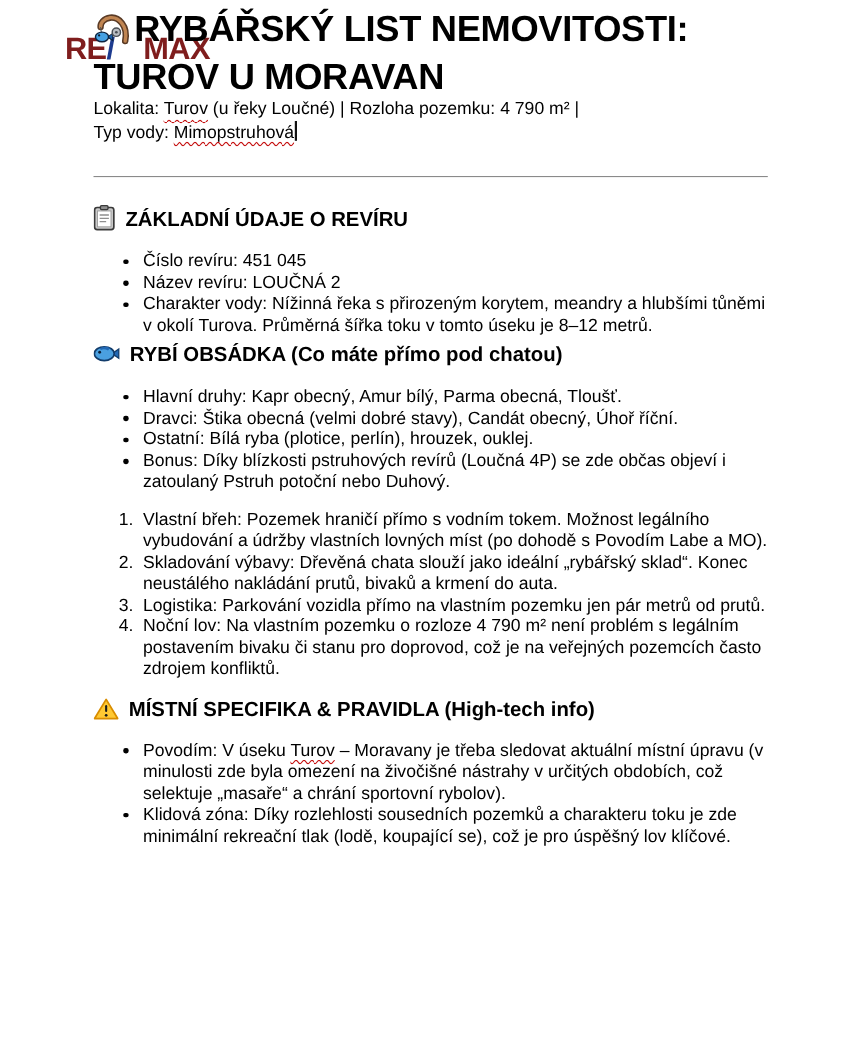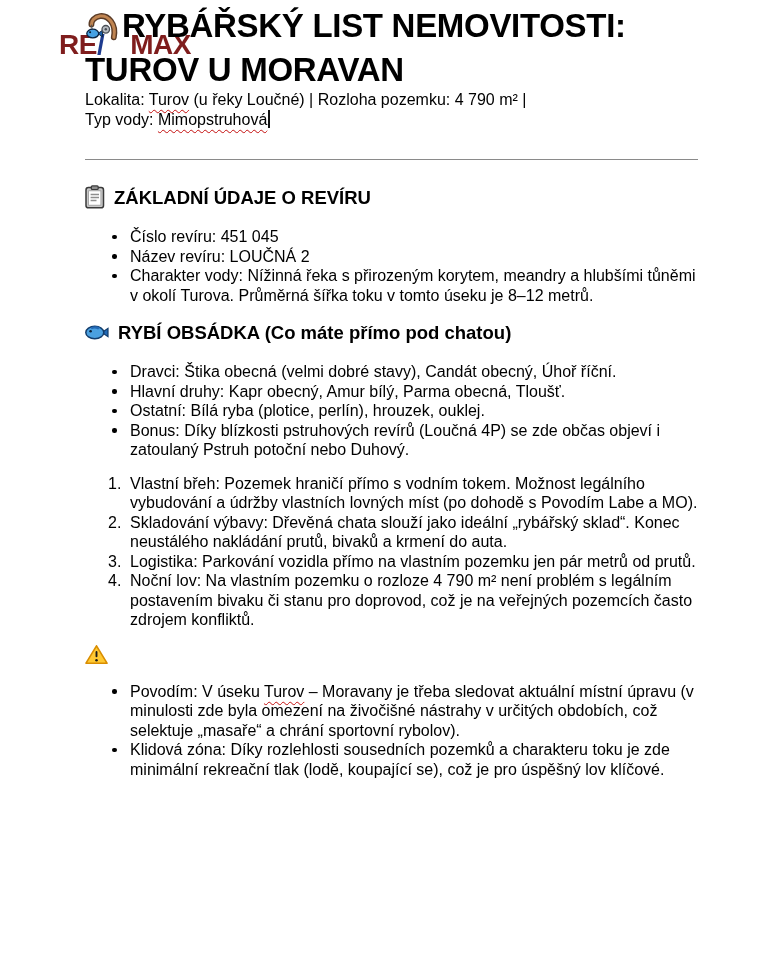--- a/index.html
+++ b/index.html
@@ -44,21 +44,21 @@
     vertical-align:-3px; margin-left:1px;
   }
 
   hr.rule { border:none; border-top:1.5px solid #8A8A8A; margin:30px 0 0 0; }
 
   h2 {
     margin:0; font-size:18.5px; line-height:23px; font-weight:bold;
     display:flex; align-items:center; gap:9px;
   }
   .sec1 h2 { margin-top:25px; }
-  .sec2 h2 { margin-top:16px; }
+  .sec2 h2 { margin-top:4px; }
   .sec3 h2 { margin-top:17px; }
   .sec4 h2 { margin-top:14px; }
   .sec-icon { display:inline-flex; flex:0 0 auto; }
 
   ul, ol { margin:0; padding:0 0 0 45px; }
   .sec1 ul { margin-top:18px; }
   .sec2 ul { margin-top:18px; }
   .sec3 ol { margin-top:14px; }
   .sec4 ul { margin-top:17px; }
 
@@ -128,22 +128,22 @@
             <svg width="24" height="19" viewBox="0 0 24 19">
               <path d="M17 9.5 L23 5.3 L23 13.7 Z" fill="#2268b4" stroke="#123c6b" stroke-width="1.2"></path>
               <ellipse cx="9.8" cy="9.5" rx="9" ry="6.3" fill="#4aa0e0" stroke="#123c6b" stroke-width="1.5"></ellipse>
               <path d="M5.5 4.6 Q10.5 1.8 15 4.4 L13.2 6.6 Q9.5 4.6 6.8 6.2 Z" fill="#2268b4"></path>
               <circle cx="5.6" cy="8.2" r="1.3" fill="#0a1f38"></circle>
             </svg>
           </span>
           <span>RYBÍ OBSÁDKA (Co máte přímo pod chatou)</span>
         </h2>
       <ul>
+        <li><b>Hlavní druhy:</b><span> Kapr obecný, Amur bílý, Parma obecná, Tloušť.</span></li>
         <li><b>Dravci:</b><span> Štika obecná (velmi dobré stavy), Candát obecný, Úhoř říční.</span></li>
-        <li><b>Hlavní druhy:</b><span> Kapr obecný, Amur bílý, Parma obecná, Tloušť.</span></li>
         <li><b>Ostatní:</b><span> Bílá ryba (plotice, perlín), hrouzek, ouklej.</span></li>
         <li><b>Bonus:</b><span> Díky blízkosti pstruhových revírů (Loučná 4P) se zde občas objeví i zatoulaný Pstruh potoční nebo Duhový.</span></li>
       </ul>
     </section>
 
     <section class="sec3">
       <ol>
         <li><b>Vlastní břeh:</b><span> Pozemek hraničí přímo s vodním tokem. Možnost legálního vybudování a údržby vlastních lovných míst (po dohodě s Povodím Labe a MO).</span></li>
         <li><b>Skladování výbavy:</b><span> Dřevěná chata slouží jako ideální „rybářský sklad“. Konec neustálého nakládání prutů, bivaků a krmení do auta.</span></li>
         <li><b>Logistika:</b><span> Parkování vozidla přímo na vlastním pozemku jen pár metrů od prutů.</span></li>
@@ -153,20 +153,21 @@
 
     <section class="sec4">
       <h2>
           <span class="sec-icon">
             <svg width="23" height="21" viewBox="0 0 23 21">
               <path d="M11.5 1.8 L22 19.2 L1 19.2 Z" fill="#FFC933" stroke="#D98D00" stroke-width="1.6" stroke-linejoin="round"></path>
               <rect x="10.55" y="7" width="1.9" height="6.2" rx="0.95" fill="#1a1a1a"></rect>
               <circle cx="11.5" cy="16.3" r="1.25" fill="#1a1a1a"></circle>
             </svg>
           </span>
+          <span>MÍSTNÍ SPECIFIKA &amp; PRAVIDLA (High-tech info)</span>
         </h2>
       <ul>
         <li><b>Povodím:</b><span> V úseku </span><span class="misspell">Turov</span><span> – Moravany je třeba sledovat aktuální místní úpravu (v minulosti zde byla omezení na živočišné nástrahy v určitých obdobích, což selektuje „masaře“ a chrání sportovní rybolov).</span></li>
         <li><b>Klidová zóna:</b><span> Díky rozlehlosti sousedních pozemků a charakteru toku je zde minimální rekreační tlak (lodě, koupající se), což je pro úspěšný lov klíčové.</span></li>
       </ul>
     </section>
 
   </div>
 </div>
 

